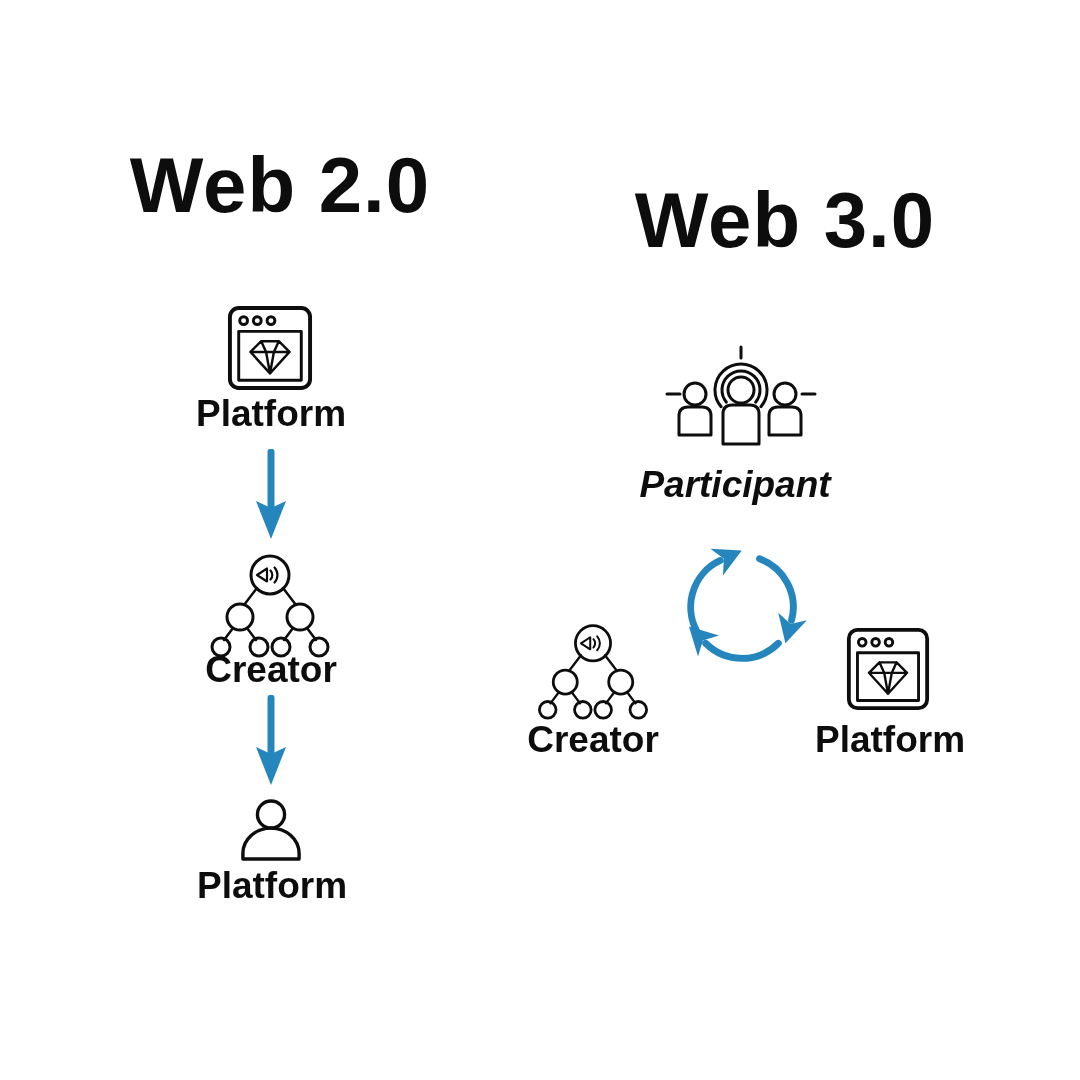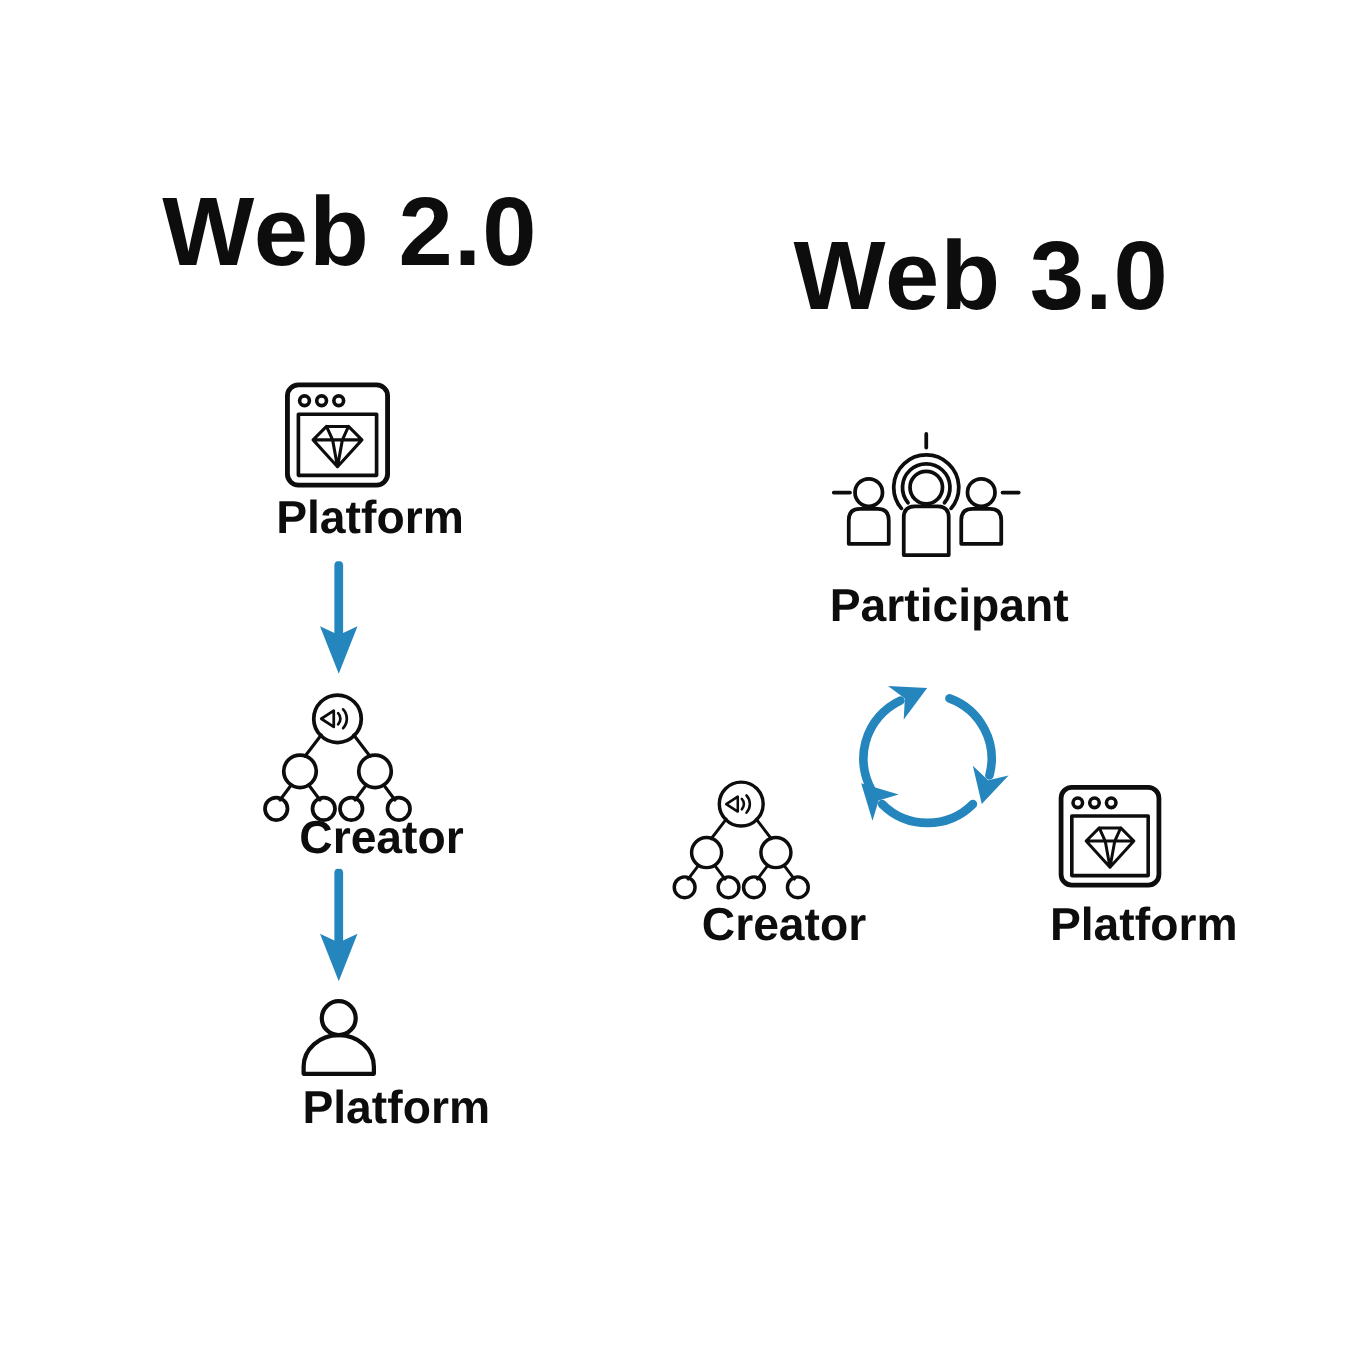--- a/index.html
+++ b/index.html
@@ -25,21 +25,21 @@
     font-weight:800;
     letter-spacing:1px;
     text-align:center;
     line-height:1.12;
     color:var(--ink);
     white-space:nowrap;
   }
   .node-label{
     font-size:37px;
     font-weight:800;
-    text-align:right;
+    text-align:center;
     line-height:1.2;
     color:var(--ink);
     white-space:nowrap;
   }
   svg{display:block;}
   .stroke{fill:none;stroke:var(--ink);stroke-linecap:round;stroke-linejoin:round;}
   .blue-fill{fill:var(--arrow-blue);stroke:none;}
   .blue-stroke{fill:none;stroke:var(--arrow-blue);stroke-linecap:round;}
 </style>
 </head>
@@ -115,21 +115,21 @@
         <circle class="stroke" cx="30" cy="56" r="11" stroke-width="3"></circle>
         <path class="stroke" stroke-width="3" d="M14,97 V78 Q14,69 23,69 H37 Q46,69 46,78 V97 Z"></path>
         <circle class="stroke" cx="120" cy="56" r="11" stroke-width="3"></circle>
         <path class="stroke" stroke-width="3" d="M104,97 V78 Q104,69 113,69 H127 Q136,69 136,78 V97 Z"></path>
         <path class="stroke" stroke-width="3" d="M61.4,64.2 A19,19 0 1 1 90.6,64.2"></path>
         <path class="stroke" stroke-width="3" d="M56.1,68.7 A26,26 0 1 1 95.9,68.7"></path>
         <circle class="stroke" cx="76" cy="52" r="13" stroke-width="3"></circle>
         <path class="stroke" stroke-width="3" d="M58,106 V76 Q58,67 67,67 H85 Q94,67 94,76 V106 Z"></path>
       </svg>
     </div>
-    <div class="abs node-label" style="left:615px;top:463px;width:240px;">Participant</div>
+    <div class="abs node-label" style="left:615px;top:463px;width:240px;font-style:italic;">Participant</div>
 
     <div class="abs" style="left:672px;top:530px;width:140px;height:150px;">
       <svg width="140" height="150" viewBox="0 0 140 152">
         <path class="blue-stroke" stroke-width="7" d="M27.4,107.8 A52,52 0 0 1 48,30.9"></path>
         <g transform="translate(48,30.9) rotate(-25)">
           <polygon class="blue-fill" points="24,0 -4,15 4,0 -4,-15"></polygon>
         </g>
         <path class="blue-stroke" stroke-width="7" d="M87.8,29.1 A52,52 0 0 1 120.2,91.5"></path>
         <g transform="translate(120.2,91.5) rotate(105)">
           <polygon class="blue-fill" points="24,0 -4,15 4,0 -4,-15"></polygon>

